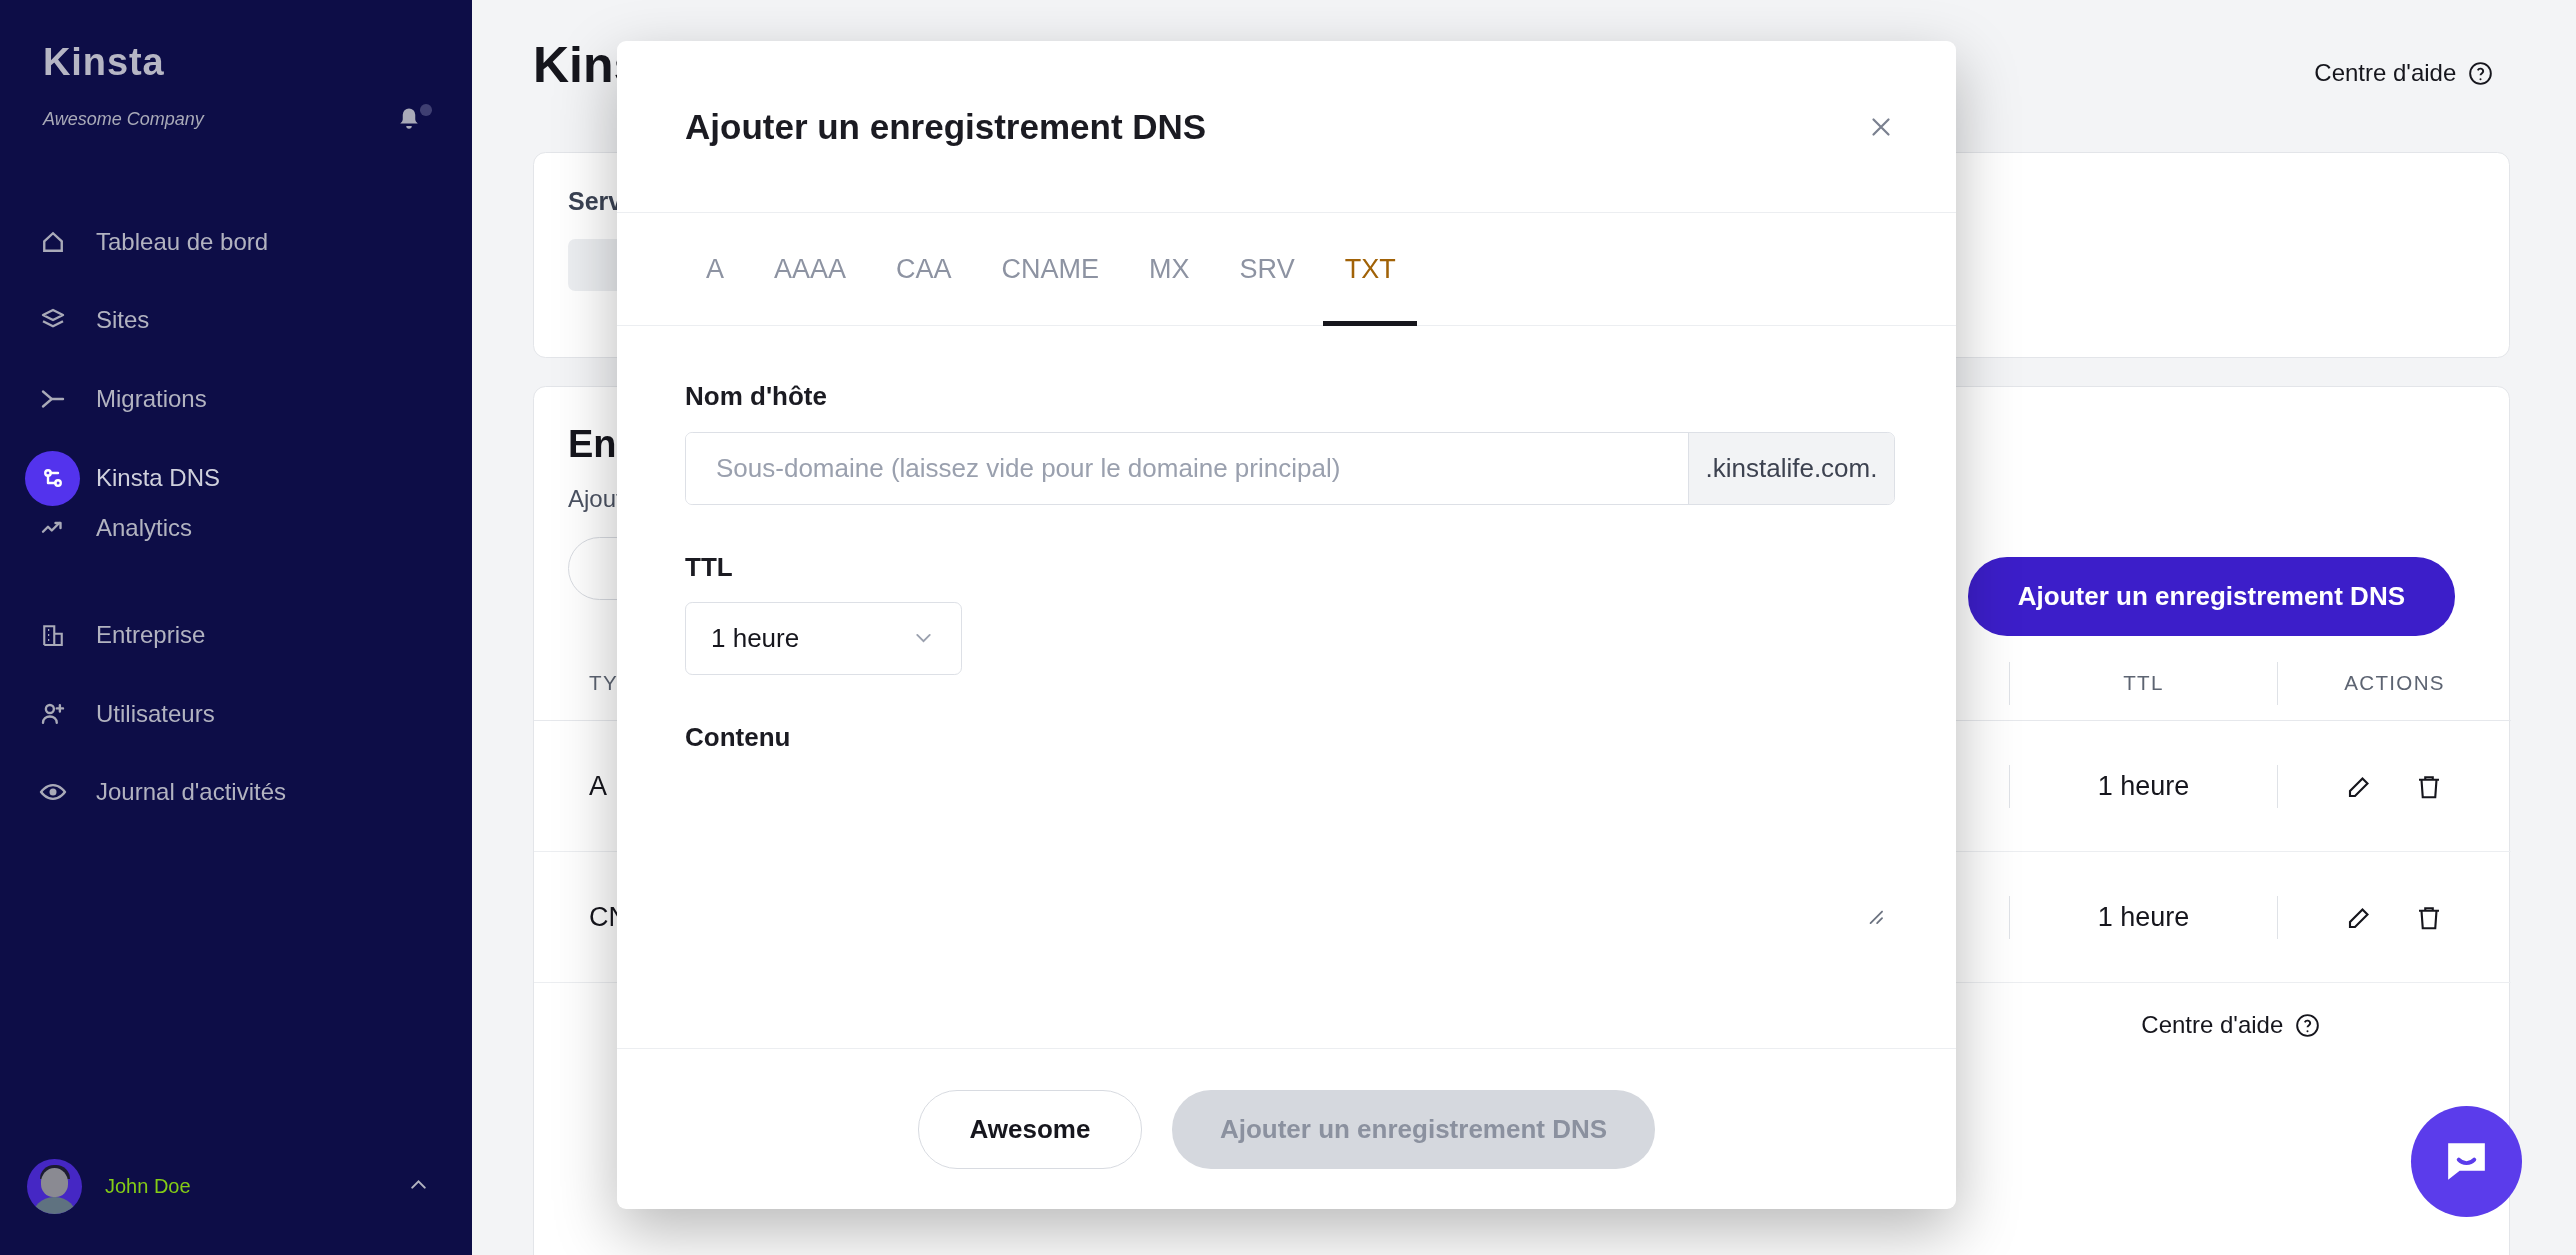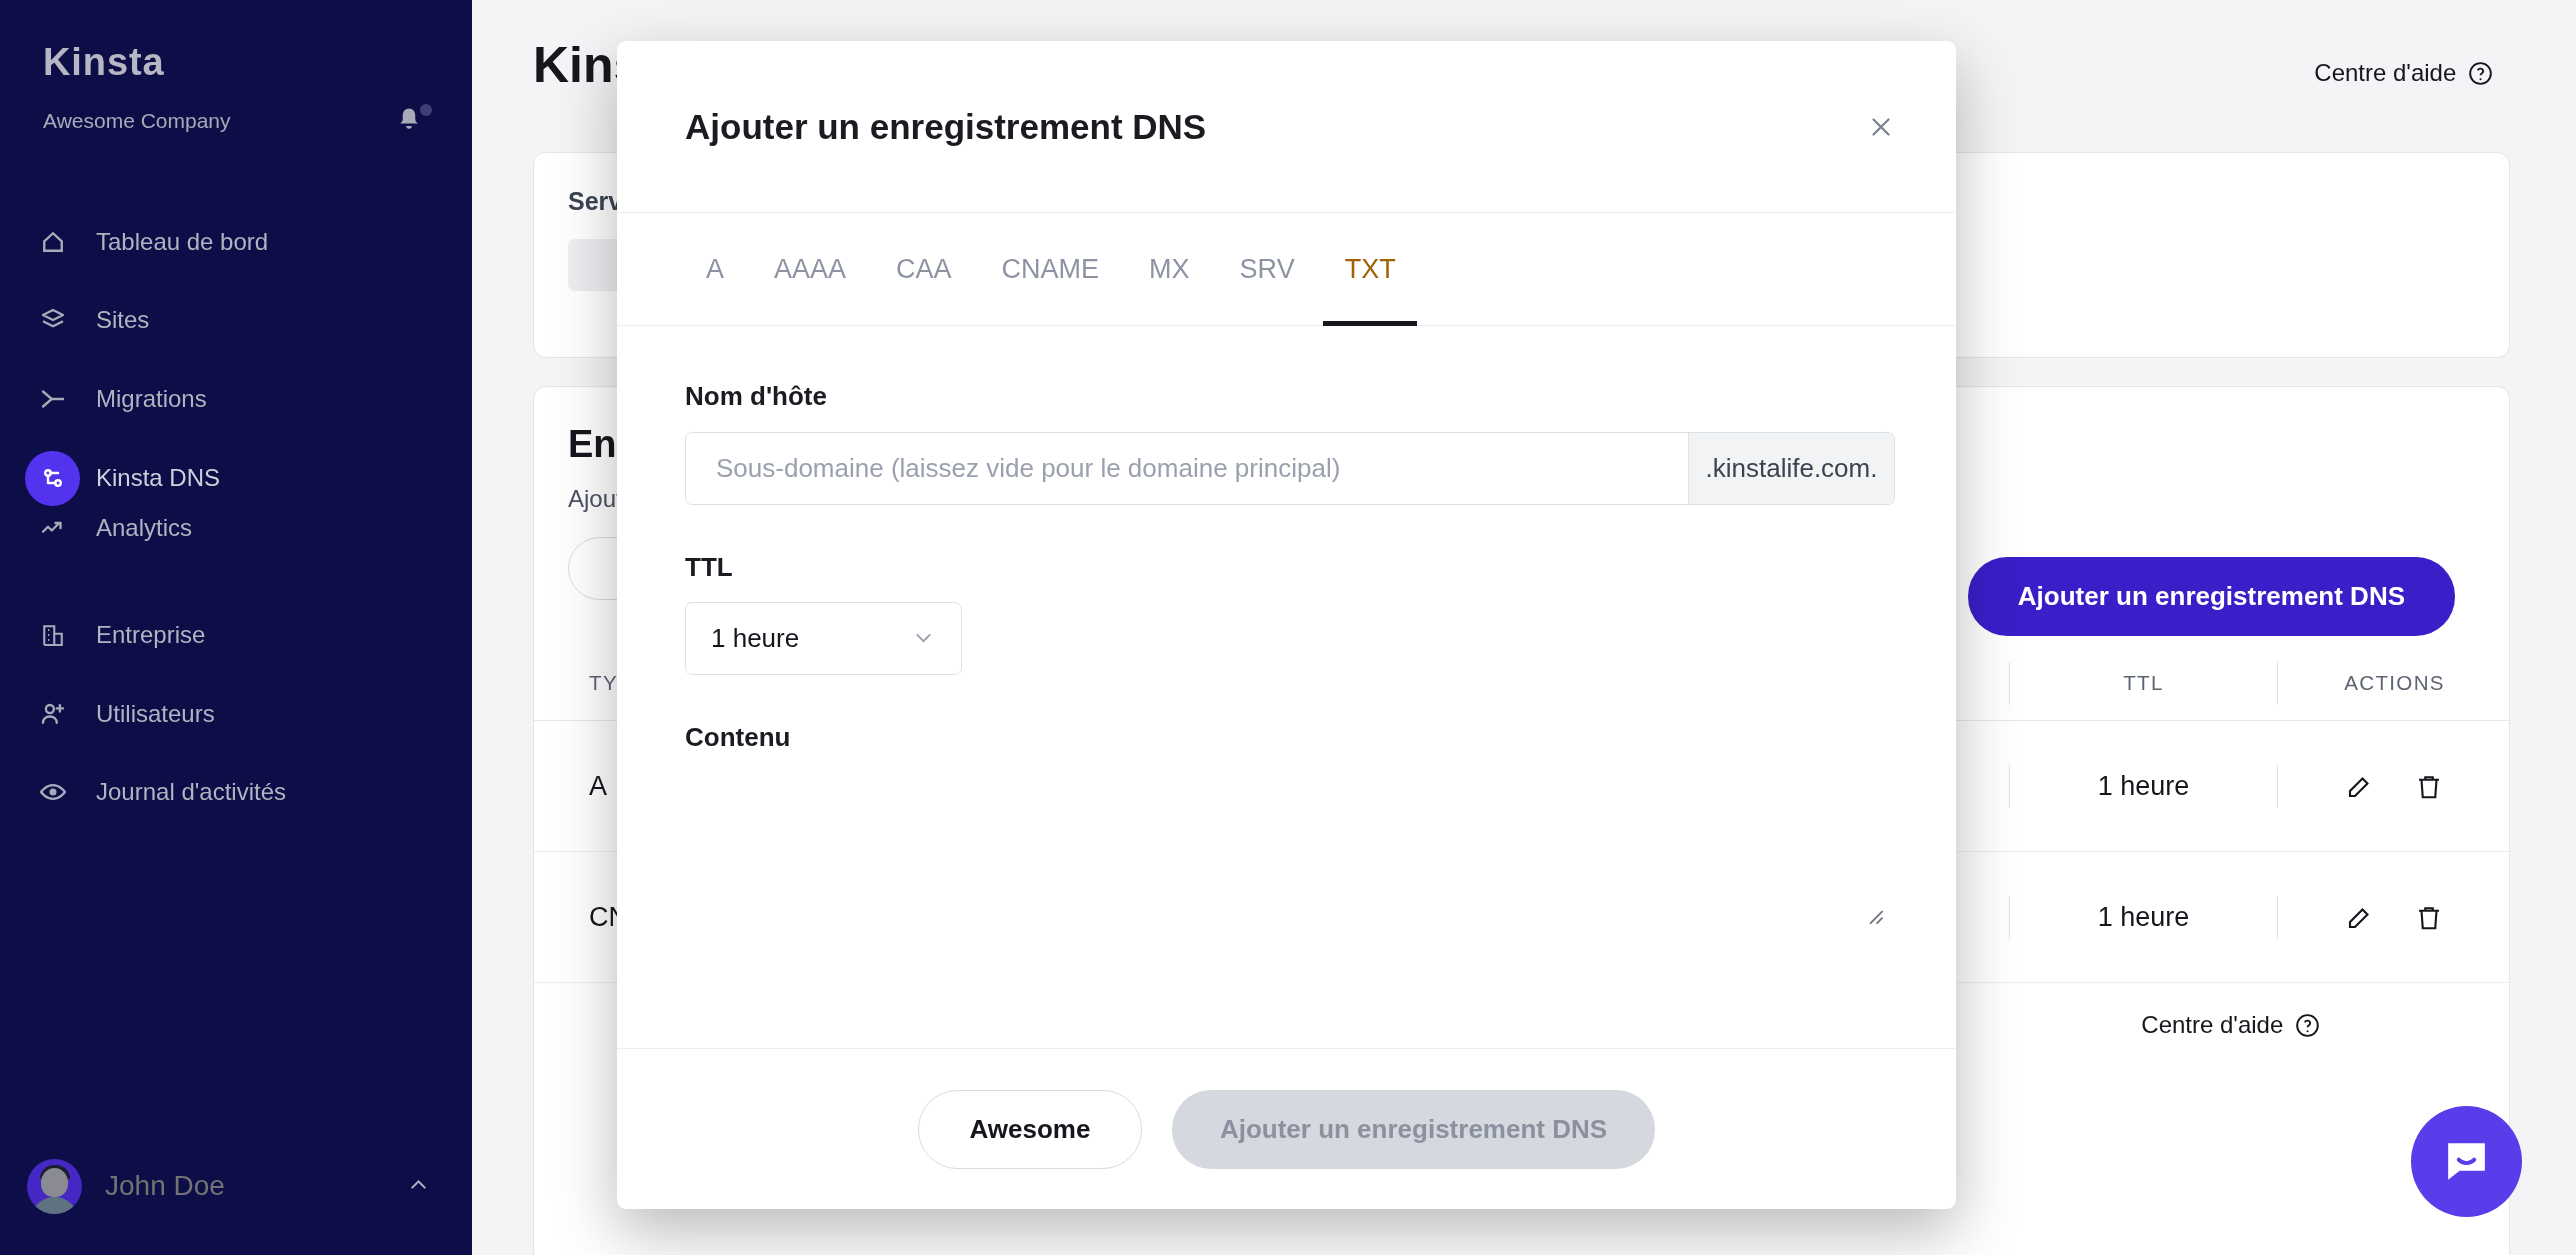--- a/index.html
+++ b/index.html
@@ -26,21 +26,21 @@
     background: #0d0d47;
     z-index: 50;
   }
   #sidebar-logo {
     position: absolute; left: 43px; top: 41px;
     font-size: 38px; font-weight: 700; letter-spacing: 0.9px;
     color: #b6b6c4;
   }
   #sidebar-company {
     position: absolute; left: 43px; top: 109px;
-    font-size: 21px; color: #a9aab8;
+    font-size: 18px; color: #a9aab8; font-style: italic;
   }
   #bell-wrap {
     position: absolute; left: 394px; top: 106px;
     width: 36px; height: 36px;
   }
   #bell-dot {
     position: absolute; right: -1.8px; top: -1.8px;
     width: 11.6px; height: 11.6px; border-radius: 50%;
     background: #3f3f72;
   }
@@ -81,21 +81,21 @@
     position: absolute; left: 12.5px; top: 6.3px;
     width: 30px; height: 14.3px; border-radius: 14.3px 14.3px 0 0;
     background: #1c1c30;
   }
   #avatar .body {
     position: absolute; left: 5.4px; top: 38px;
     width: 45px; height: 27px; border-radius: 21.5px 21.5px 0 0;
     background: #5f7280;
   }
   #profile-name {
-    margin-left: 23px; font-size: 28px; color: #737373;
+    margin-left: 23px; font-size: 20px; color: #84cc16;
   }
   #profile-caret {
     position: absolute; right: 41px; color: #b2b3c0;
   }
 
   
   #main {
     position: absolute; left: 472px; top: 0;
     width: 2104px; height: 1256px;
     background: #f3f4f6;

